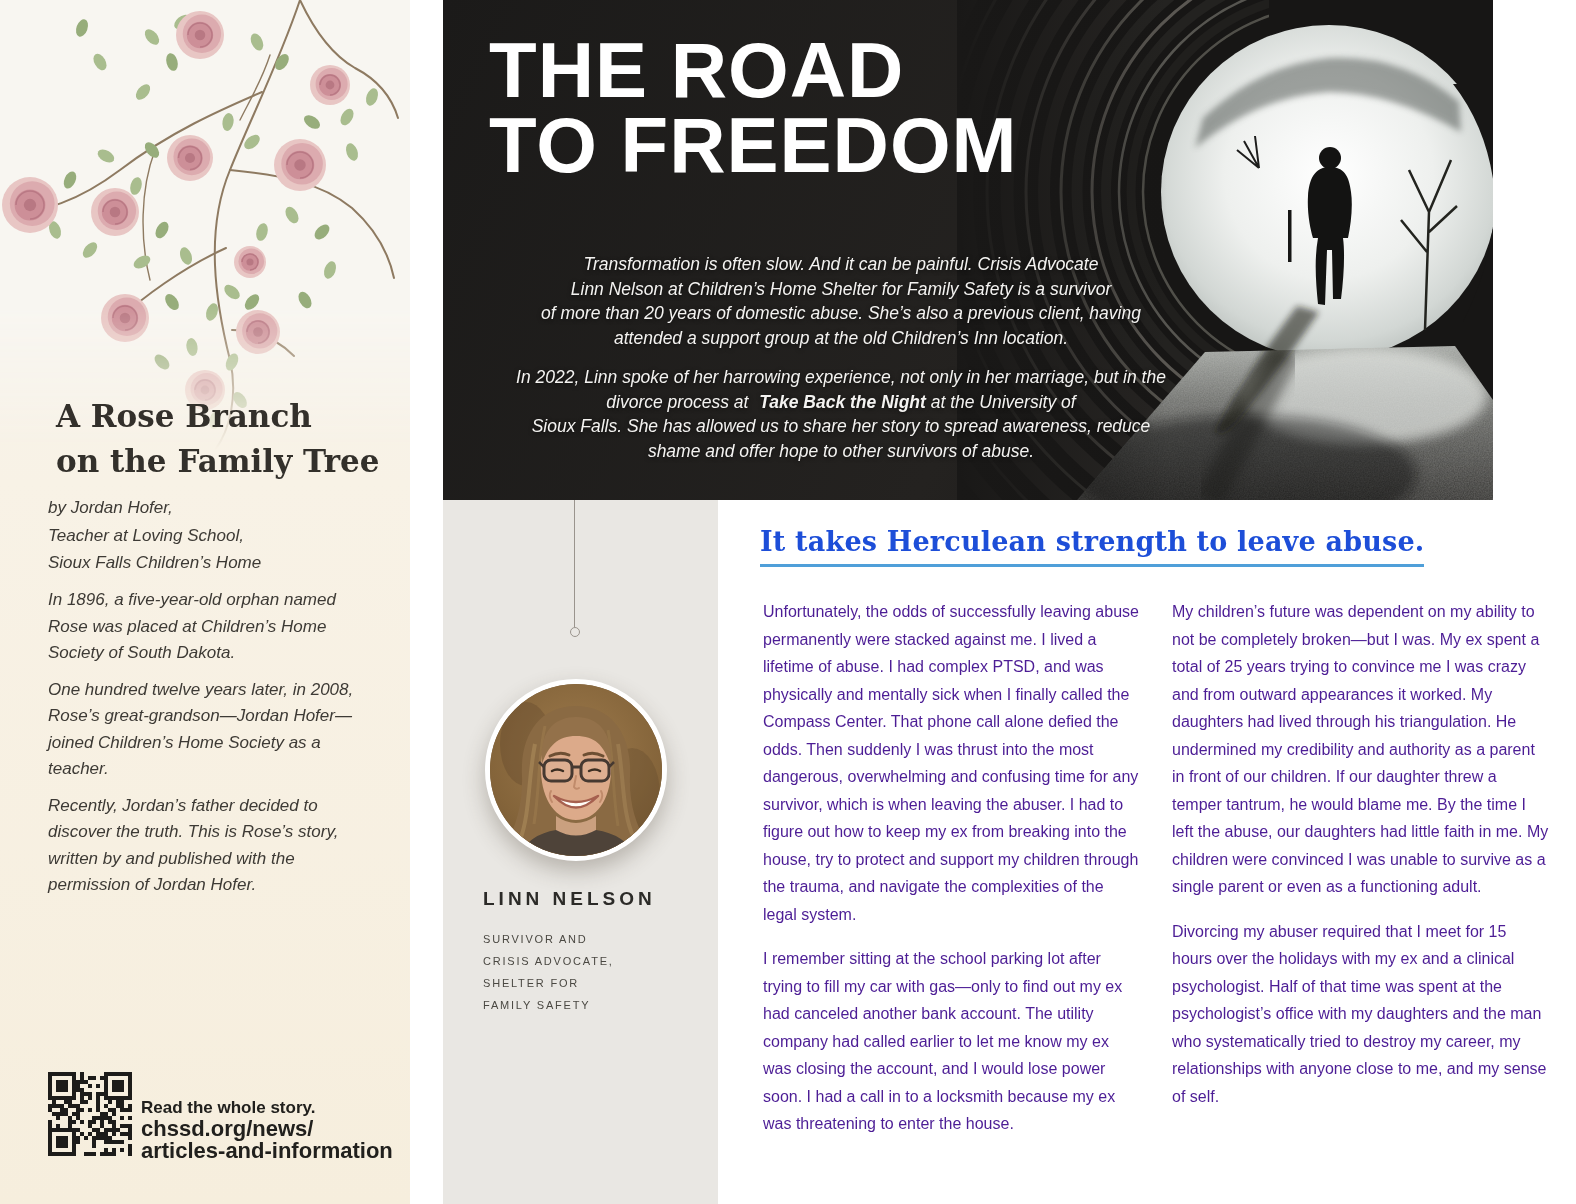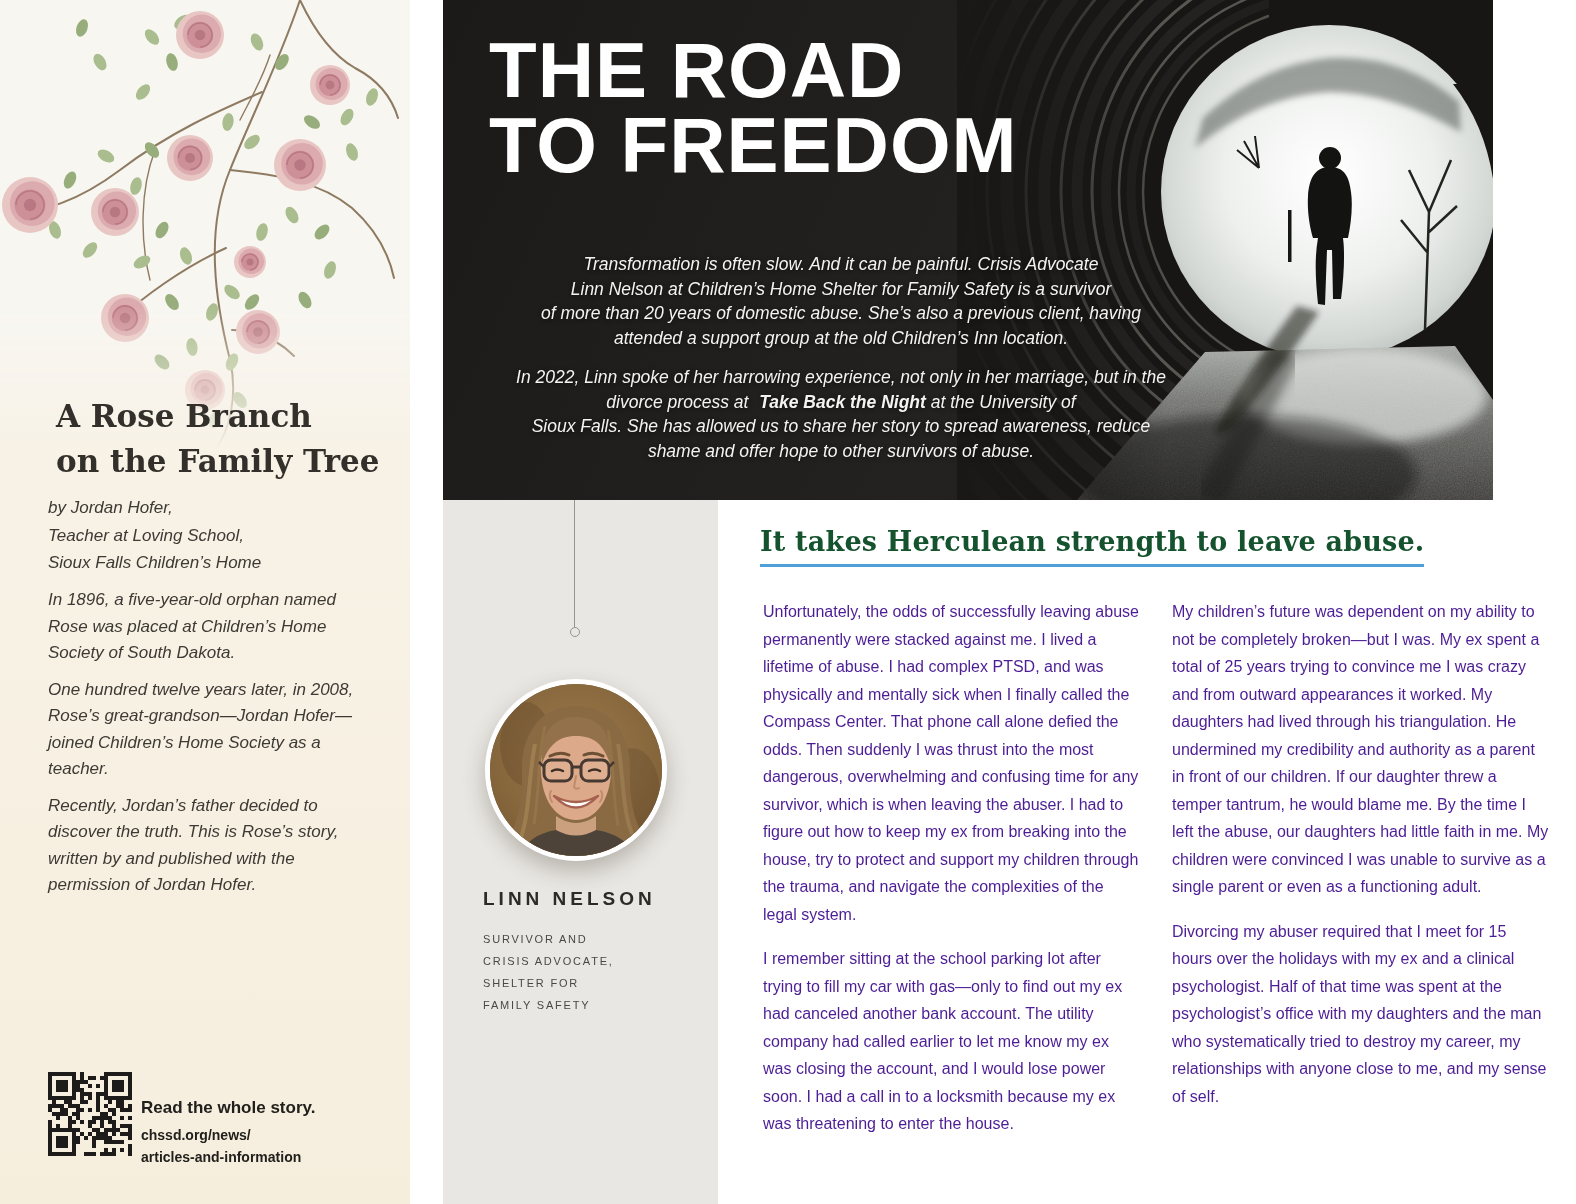--- a/index.html
+++ b/index.html
@@ -16,21 +16,21 @@
   .sb-title { position:absolute; left:48px; top:394px; font-family:"DejaVu Serif",serif;
     font-size:31px; line-height:45px; font-weight:600; color:#33302b; white-space:pre-line;margin-left:8px; }
   .sb-byline { position:absolute; left:48px; top:494px; font-size:17px; line-height:27.5px;
     font-style:italic; color:#3d3a35; white-space:pre-line; }
   .sb-paras { position:absolute; left:48px; top:587px; width:332px; }
   .sb-paras p { font-size:17px; line-height:26.5px; font-style:italic; color:#3d3a35; margin-bottom:10px; }
   .qr-row { position:absolute; left:48px; top:1072px; display:flex; gap:9px; }
   .qr-box { width:84px; height:84px; background:transparent; }
   .qr-text { padding-top:26px; }
   .qr-label { font-size:17px; font-weight:bold; color:#21201d; }
-  .qr-url { margin-top:6px; font-size:14px; font-weight:bold; color:#21201d; line-height:22px; white-space:pre-line; }
+  .qr-url { font-size:22px; font-weight:bold; color:#21201d; line-height:22px; white-space:pre-line; }
 
   
   .hero { position:absolute; left:443px; top:0; width:1050px; height:500px; overflow:hidden;
     background:linear-gradient(115deg,#1b1a19 0%,#242220 55%,#181716 100%); }
   .hero-photo { position:absolute; right:0; top:0; width:536px; height:500px; }
   .hero-title { position:absolute; left:46px; top:33px; font-size:78px; line-height:75px;
     font-weight:bold; letter-spacing:1px; color:#ffffff; white-space:pre-line; z-index:3; }
   .hero-intro { position:absolute; left:45px; top:252px; width:706px; z-index:3;text-align:center; }
   .hero-intro p { font-size:17.5px; line-height:24.5px; font-style:italic; color:#f4f3f1;
     white-space:pre-line; margin-bottom:15px; text-shadow:0 1px 4px rgba(0,0,0,0.6); }
@@ -45,21 +45,21 @@
     border:5px solid #ffffff; box-shadow:0 10px 22px rgba(70,58,45,0.30); overflow:hidden; background:#7c5f3c; }
   .portrait svg { display:block; }
   .profile-name { position:absolute; left:40px; top:388px; font-size:19px; font-weight:bold;
     letter-spacing:4px; color:#2c2b28; }
   .profile-role { position:absolute; left:40px; top:428px; font-size:11px; letter-spacing:1.8px;
     color:#4a4842; line-height:22px; white-space:pre-line; }
 
   
   .main { position:absolute; left:718px; top:500px; width:858px; height:704px; background:#ffffff; }
   .article-heading { position:absolute; left:42px; top:26px; display:inline-block;
-    font-family:"DejaVu Serif",serif; font-size:27px; font-weight:bold; color:#14532d;
+    font-family:"DejaVu Serif",serif; font-size:27px; font-weight:bold; color:#1d4ed8;
     letter-spacing:0.2px; border-bottom:3px solid #4f9fd9; padding-bottom:7px; }
   .cols { position:absolute; left:45px; top:98px; display:flex; gap:31px; }
   .col { width:378px; }
   .col p { font-size:16px; line-height:27.5px; color:#4c1d95; margin-bottom:17px; }
 </style>
 </head>
 <body>
 
 <div class="page">
 

